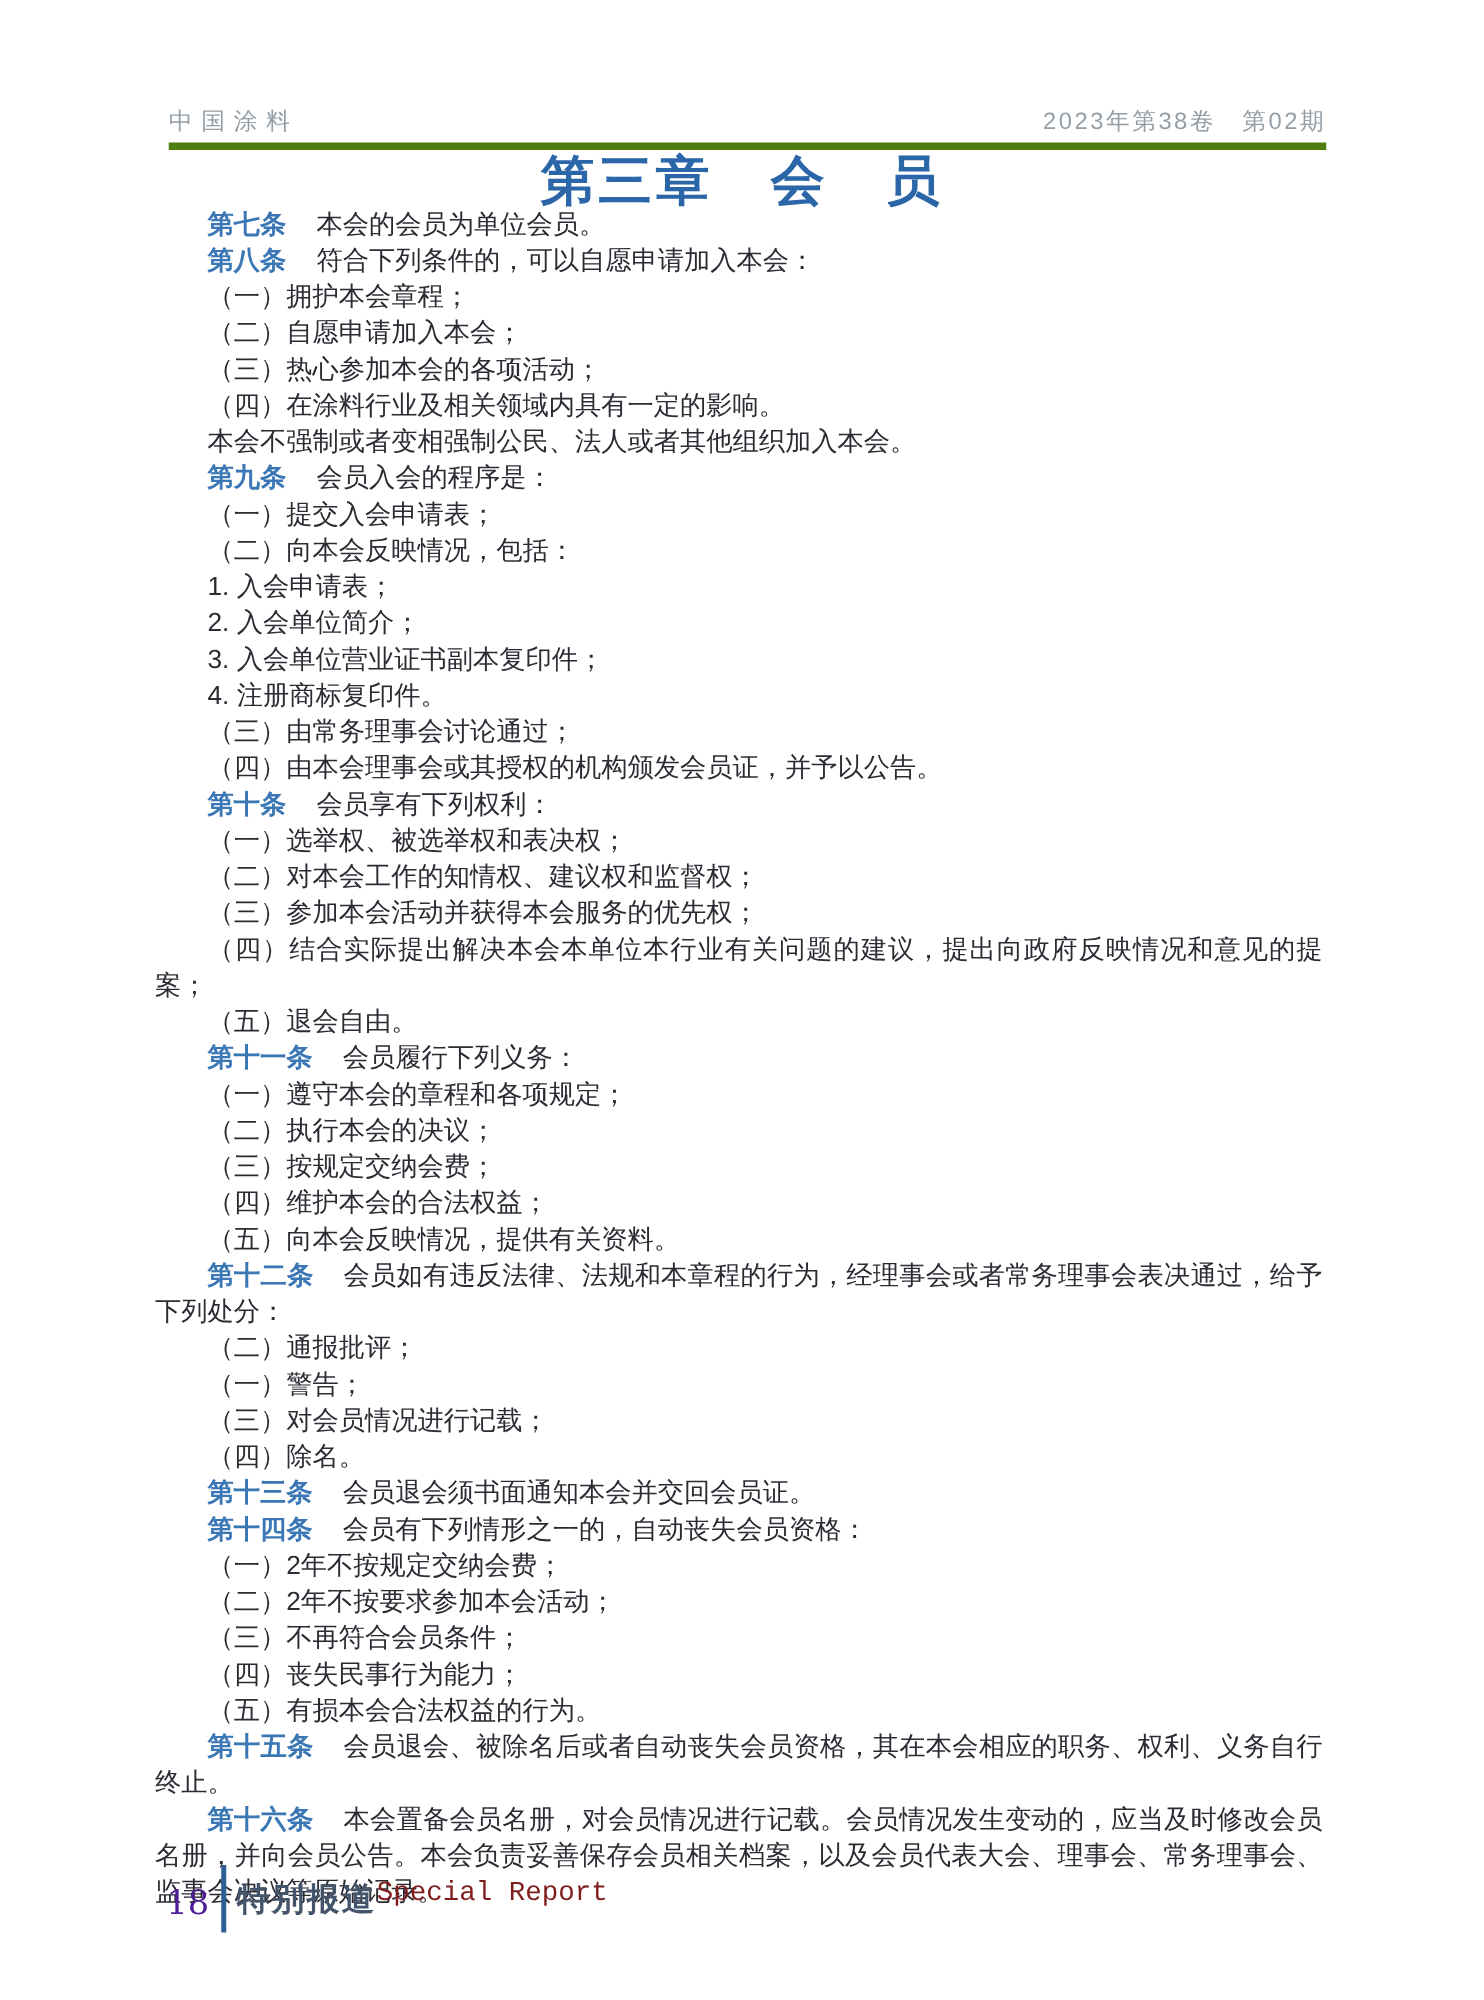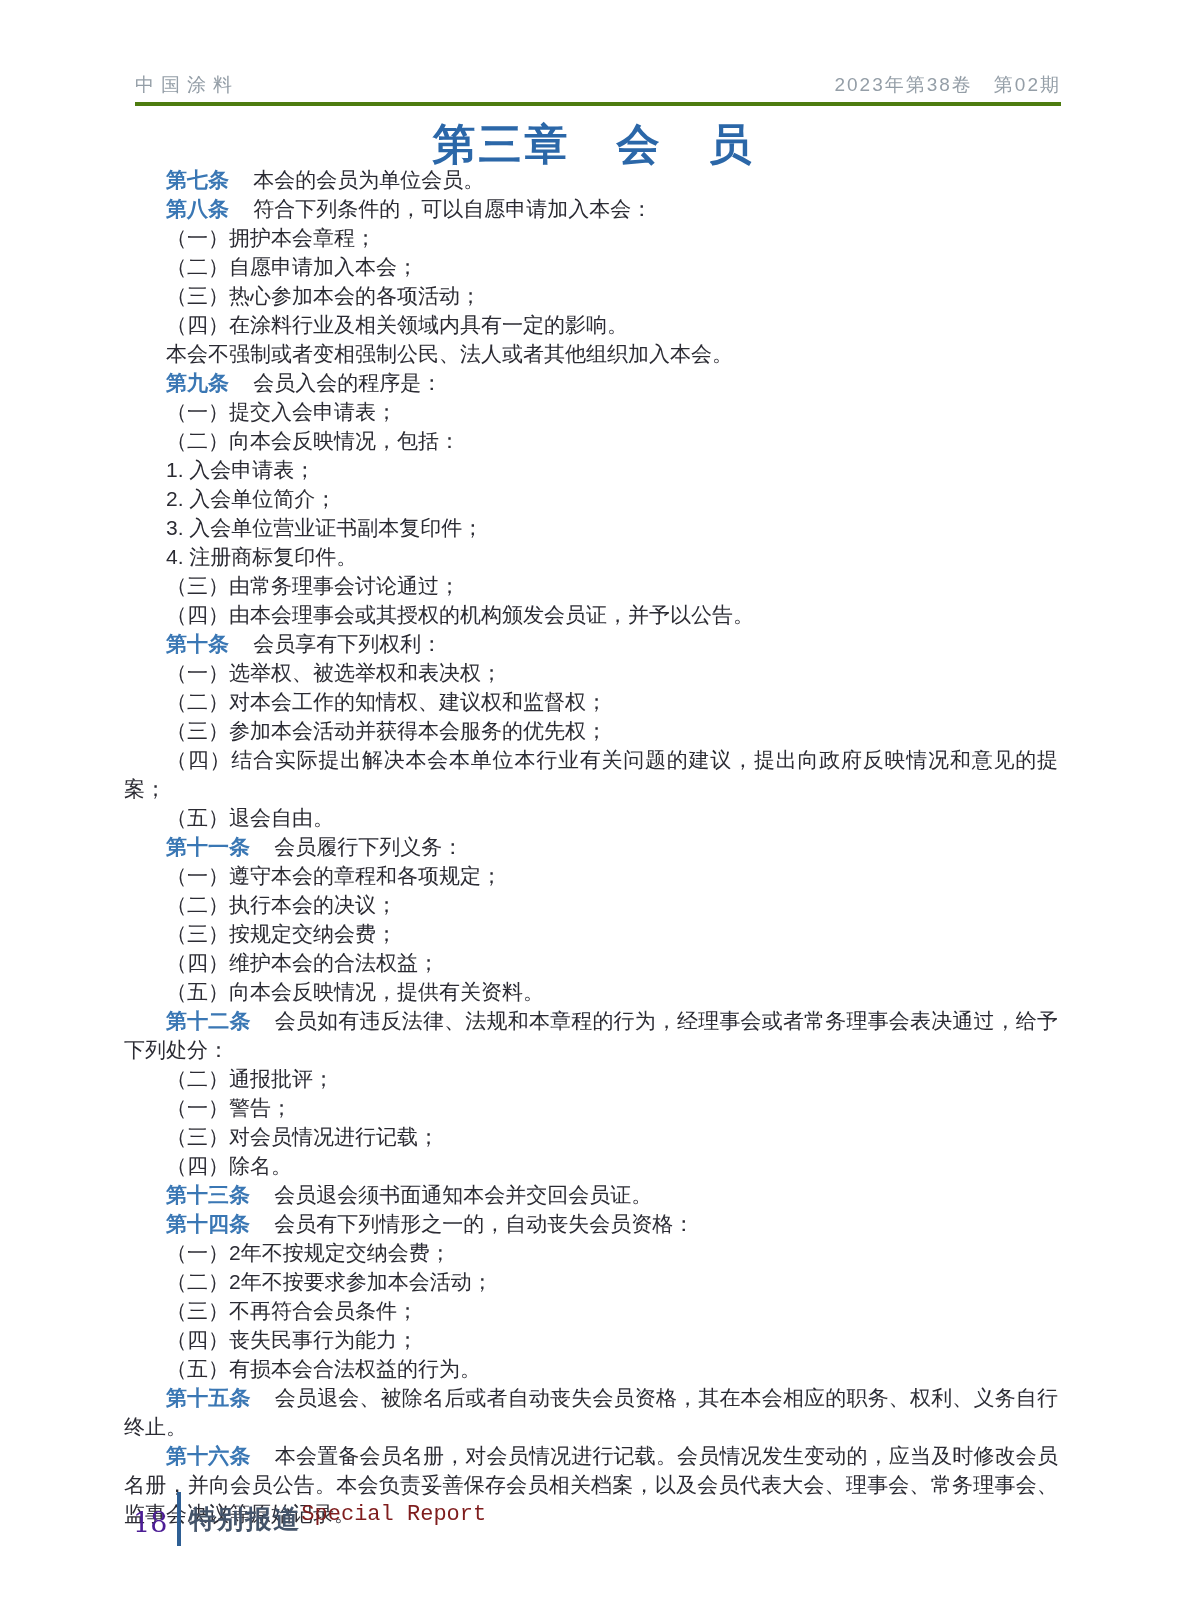--- a/index.html
+++ b/index.html
@@ -12,29 +12,29 @@
     width: 1187px;
     height: 1600px;
     background: #ffffff;
     font-family: "Liberation Sans", sans-serif;
     overflow: hidden;
   }
   
   .page-header {
     position: absolute;
     left: 135px;
-    top: 72px;
+    top: 84px;
     width: 926px;
     display: flex;
     justify-content: space-between;
     align-items: flex-end;
     color: #949ea7;
     font-size: 19px;
     padding-bottom: 4px;
-    border-bottom: 4px solid #4d7c0f;
+    border-bottom: 6px solid #4d7c0f;
   }
   .journal-name { letter-spacing: 7px; }
   .issue-info   { letter-spacing: 2px; }
   
   .chapter-title {
     position: absolute;
     left: 0;
     top: 116px;
     width: 100%;
     margin: 0;

